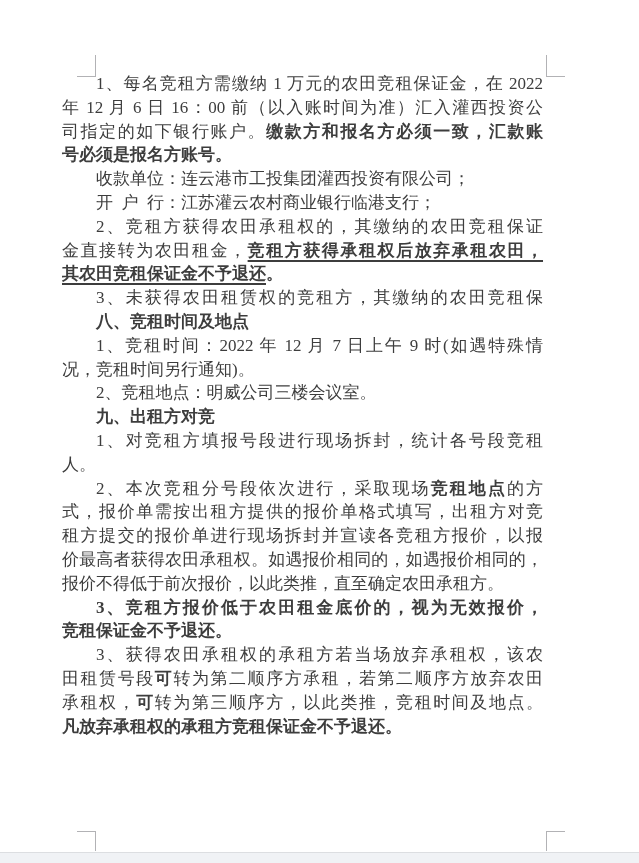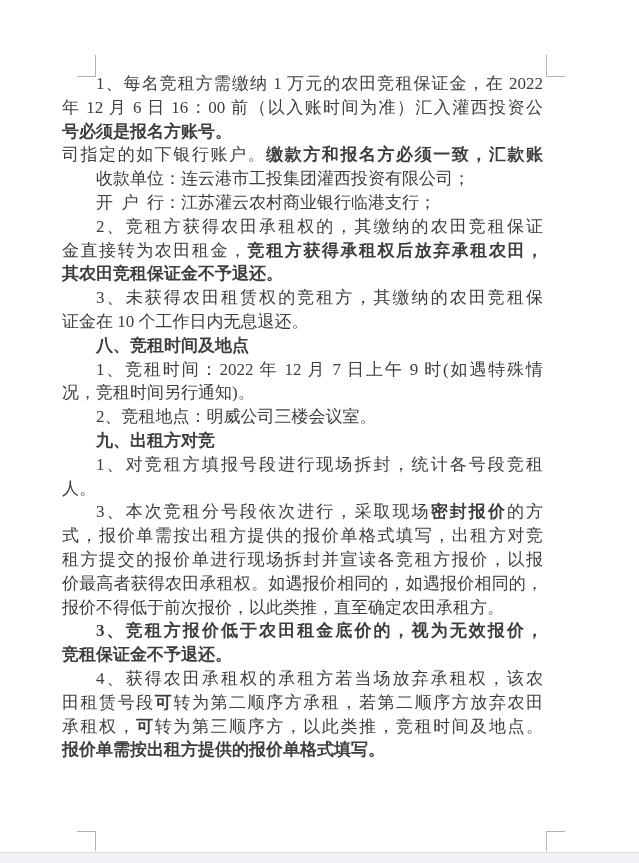--- a/index.html
+++ b/index.html
@@ -36,20 +36,21 @@
   .line.end {
     text-align-last: left;
   }
   .line.ind {
     text-indent: 2em;
   }
   .line span.b {
     font-weight: 700;
   }
   .line span.u {
+    text-decoration: underline;
     text-underline-offset: 4px;
     text-decoration-thickness: 1.5px;
   }
   
   .mark {
     position: absolute;
     width: 18px;
   }
   .mark.tl { left: 77px;  top: 55px;  height: 21px; border-right: 1px solid var(--mark-color, #b2b2b5); border-bottom: 1px solid var(--mark-color, #b2b2b5); }
   .mark.tr { left: 546px; top: 55px;  height: 21px; border-left: 1px solid var(--mark-color, #b2b2b5);  border-bottom: 1px solid var(--mark-color, #b2b2b5); }
@@ -71,43 +72,42 @@
 
 <div class="page">
   <div class="mark tl"></div>
   <div class="mark tr"></div>
   <div class="mark bl"></div>
   <div class="mark br"></div>
 
   <div class="doc-body">
       <div class="line ind"><span>1、每名竞租方需缴纳 1 万元的农田竞租保证金，在 2022</span></div>
       <div class="line"><span>年 12 月 6 日 16：00 前（以入账时间为准）汇入灌西投资公</span></div>
+      <div class="line"><span>司指定的如下银行账户。</span><span class="b">缴款方和报名方必须一致，汇款账</span></div>
       <div class="line end"><span class="b">号必须是报名方账号。</span></div>
-      <div class="line"><span>司指定的如下银行账户。</span><span class="b">缴款方和报名方必须一致，汇款账</span></div>
       <div class="line ind end"><span>收款单位：连云港市工投集团灌西投资有限公司；</span></div>
       <div class="line ind end"><span>开 户 行：江苏灌云农村商业银行临港支行；</span></div>
       <div class="line ind"><span>2、竞租方获得农田承租权的，其缴纳的农田竞租保证</span></div>
       <div class="line"><span>金直接转为农田租金，</span><span class="b u">竞租方获得承租权后放弃承租农田，</span></div>
       <div class="line end"><span class="b u">其农田竞租保证金不予退还</span><span class="b">。</span></div>
       <div class="line ind"><span>3、未获得农田租赁权的竞租方，其缴纳的农田竞租保</span></div>
-      <div class="line end"><span>证金在 10 个工作日内无息退还。</span></div>
       <div class="line ind end"><span class="b">八、竞租时间及地点</span></div>
       <div class="line ind"><span>1、竞租时间：2022 年 12 月 7 日上午 9 时(如遇特殊情</span></div>
       <div class="line end"><span>况，竞租时间另行通知)。</span></div>
       <div class="line ind end"><span>2、竞租地点：明威公司三楼会议室。</span></div>
       <div class="line ind end"><span class="b">九、出租方对竞</span></div>
       <div class="line ind"><span>1、对竞租方填报号段进行现场拆封，统计各号段竞租</span></div>
       <div class="line end"><span>人。</span></div>
-      <div class="line ind"><span>3、本次竞租分号段依次进行，采取现场</span><span class="b">密封报价</span><span>的方</span></div>
+      <div class="line ind"><span>2、本次竞租分号段依次进行，采取现场</span><span class="b">竞租地点</span><span>的方</span></div>
       <div class="line"><span>式，报价单需按出租方提供的报价单格式填写，出租方对竞</span></div>
       <div class="line"><span>租方提交的报价单进行现场拆封并宣读各竞租方报价，以报</span></div>
       <div class="line"><span>价最高者获得农田承租权。如遇报价相同的，如遇报价相同的，</span></div>
       <div class="line end"><span>报价不得低于前次报价，以此类推，直至确定农田承租方。</span></div>
       <div class="line ind"><span class="b">3、竞租方报价低于农田租金底价的，视为无效报价，</span></div>
       <div class="line end"><span class="b">竞租保证金不予退还。</span></div>
-      <div class="line ind"><span>4、获得农田承租权的承租方若当场放弃承租权，该农</span></div>
+      <div class="line ind"><span>3、获得农田承租权的承租方若当场放弃承租权，该农</span></div>
       <div class="line"><span>田租赁号段</span><span class="b">可</span><span>转为第二顺序方承租，若第二顺序方放弃农田</span></div>
       <div class="line"><span>承租权，</span><span class="b">可</span><span>转为第三顺序方，以此类推，竞租时间及地点。</span></div>
-      <div class="line end"><span class="b">报价单需按出租方提供的报价单格式填写。</span></div>
+      <div class="line end"><span class="b">凡放弃承租权的承租方竞租保证金不予退还。</span></div>
     </div>
 
   <div class="edge-strip"></div>
 </div>
 
 </body></html>

